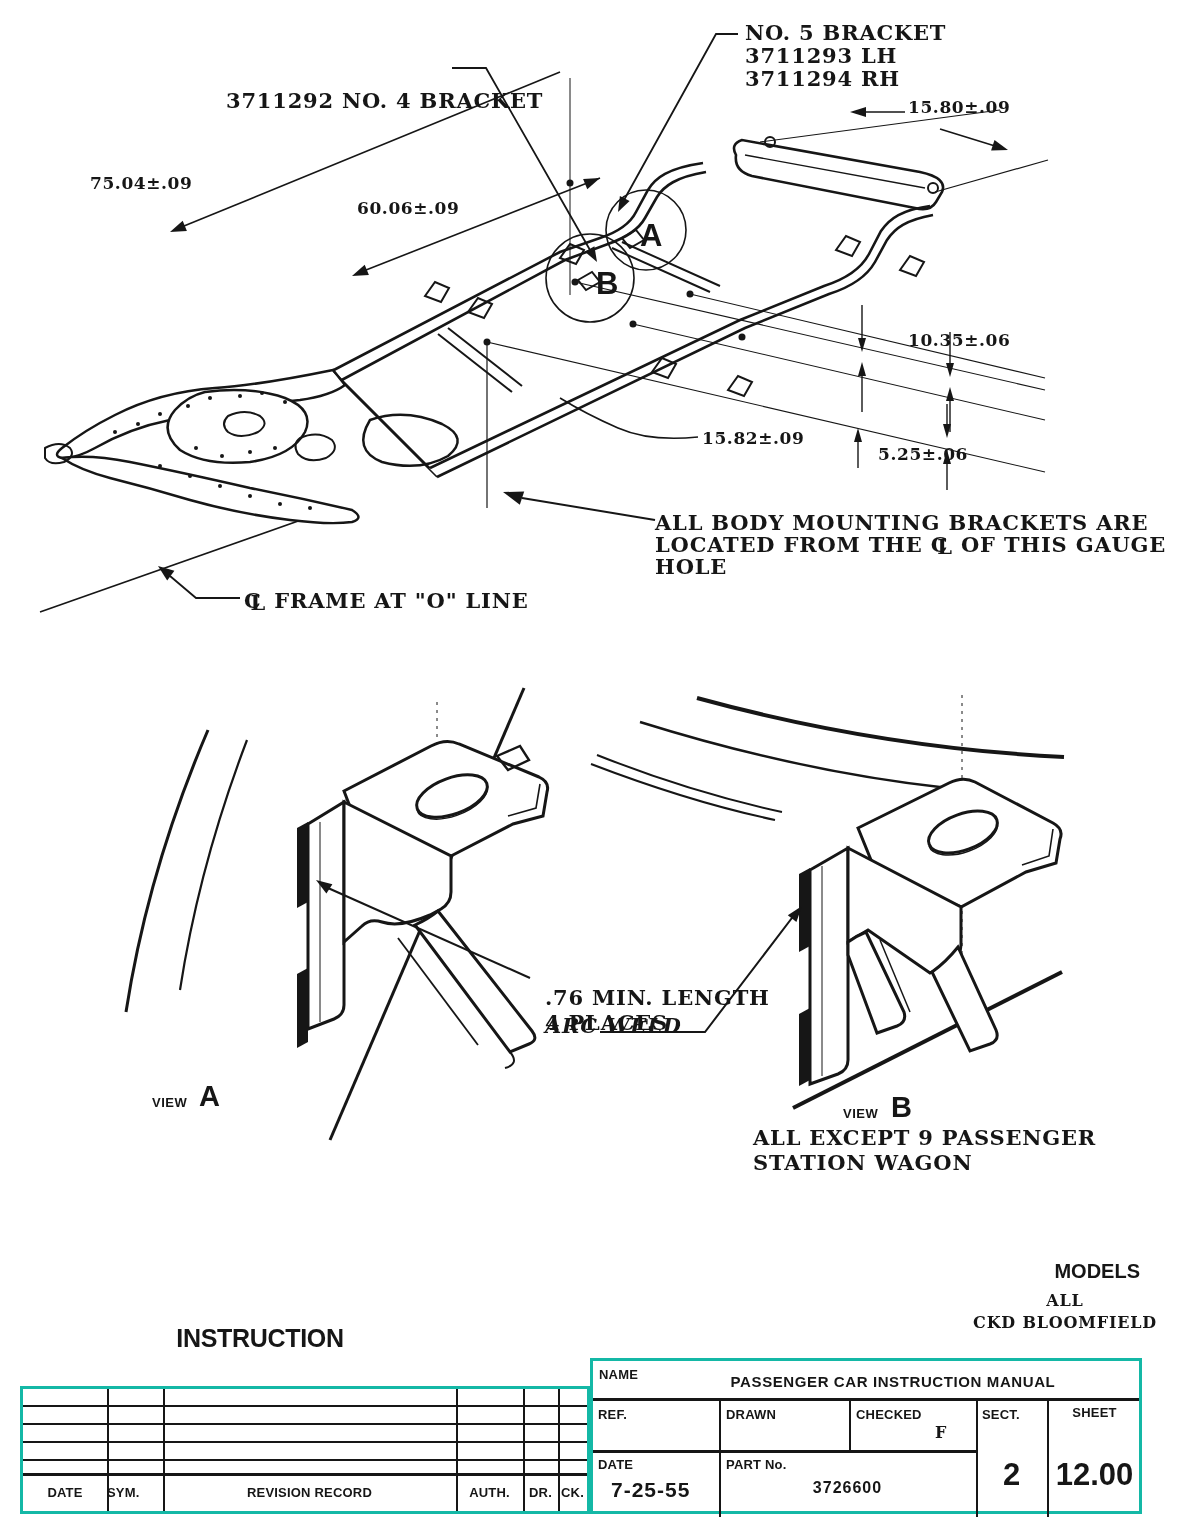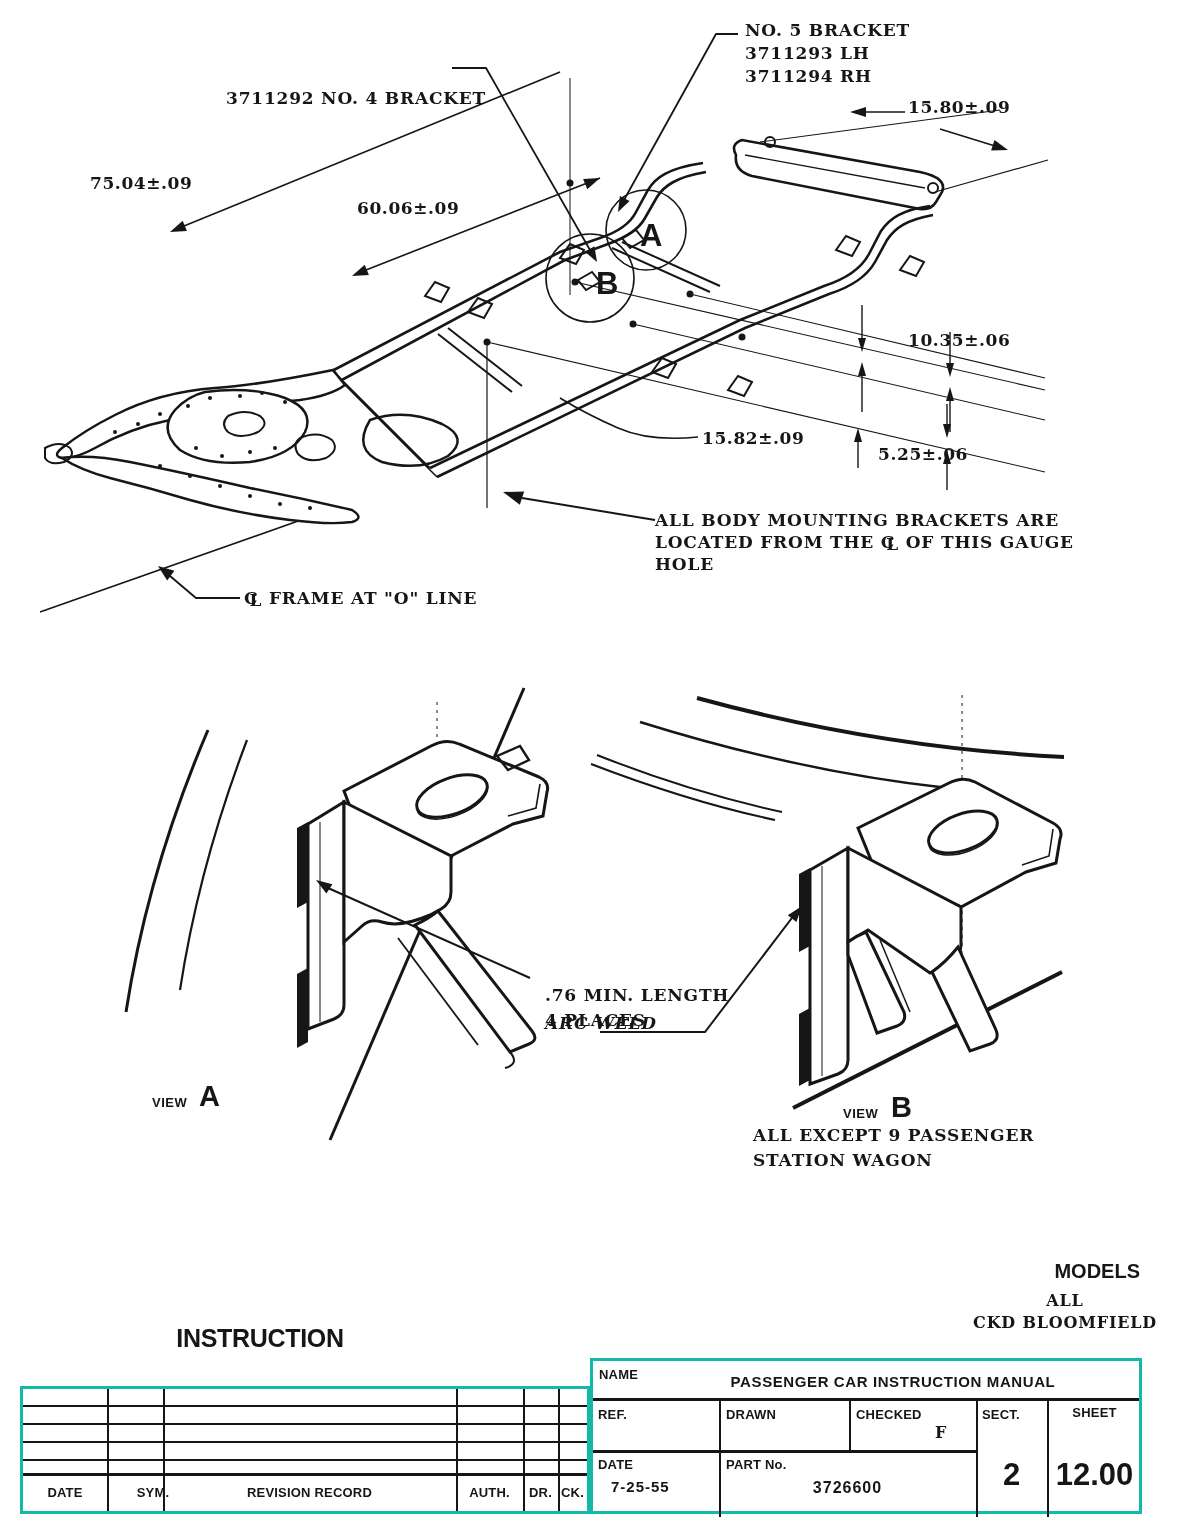--- a/index.html
+++ b/index.html
@@ -1,19 +1,19 @@
 <!DOCTYPE html>
 <html><head>
 <meta charset="utf-8">
 <style>
   html,body{margin:0;padding:0;background:#e8e8e8;}
   #sheet{position:relative;width:1185px;height:1531px;background:#ffffff;overflow:hidden;
          font-family:"DejaVu Serif", serif;color:#161616;}
   .abs{position:absolute;}
-  .ann{font-family:"DejaVu Serif", serif;font-weight:bold;font-size:17px;letter-spacing:0.8px;white-space:nowrap;}
+  .ann{font-family:"DejaVu Serif", serif;font-weight:bold;font-size:21px;letter-spacing:0.8px;white-space:nowrap;}
   .dim{font-family:"DejaVu Serif", serif;font-weight:bold;font-size:17px;letter-spacing:0.6px;white-space:nowrap;}
   .marker{font-family:"Liberation Sans", sans-serif;font-weight:900;font-size:31px;}
   .viewword{font-family:"Liberation Sans", sans-serif;font-weight:900;font-size:13px;letter-spacing:0.5px;}
   .viewletter{font-family:"Liberation Sans", sans-serif;font-weight:900;font-size:29px;}
   .cl{display:inline-block;white-space:nowrap;}
   .cl .l{display:inline-block;margin-left:-0.52em;transform:translateY(2px);}
   .bigtitle{font-family:"Liberation Sans", sans-serif;font-weight:900;font-size:25px;letter-spacing:-0.3px;
             text-align:center;white-space:nowrap;}
   .models-h{font-family:"Liberation Sans", sans-serif;font-weight:900;font-size:20px;text-align:right;}
   .tb-label{font-family:"Liberation Sans", sans-serif;font-weight:900;font-size:13px;letter-spacing:0.2px;}
@@ -247,21 +247,21 @@
     <div class="vline" style="left:140px;top:0;height:100%;"></div>
     <div class="vline" style="left:433px;top:0;height:100%;"></div>
     <div class="vline" style="left:500px;top:0;height:100%;"></div>
     <div class="vline" style="left:535px;top:0;height:100%;"></div>
     <div class="hline" style="left:0;top:16px;width:100%;"></div>
     <div class="hline" style="left:0;top:34px;width:100%;"></div>
     <div class="hline" style="left:0;top:52px;width:100%;"></div>
     <div class="hline" style="left:0;top:70px;width:100%;"></div>
     <div class="hline" style="left:0;top:84px;width:100%;height:3px;"></div>
     <div class="abs tb-label" style="left:0;top:96px;width:84px;text-align:center;">DATE</div>
-    <div class="abs tb-label" style="left:84px;top:96px;width:44px;text-align:center;margin-left:24px;">SYM.</div>
+    <div class="abs tb-label" style="left:84px;top:96px;width:44px;">SYM.</div>
     <div class="abs tb-label" style="left:140px;top:96px;width:293px;text-align:center;">REVISION RECORD</div>
     <div class="abs tb-label" style="left:433px;top:96px;width:67px;text-align:center;">AUTH.</div>
     <div class="abs tb-label" style="left:500px;top:96px;width:35px;text-align:center;">DR.</div>
     <div class="abs tb-label" style="left:535px;top:96px;width:29px;text-align:center;">CK.</div>
   </div>
 
   <div class="tb-box" style="left:590px;top:1358px;width:552px;height:156px;">
 
     <div class="hline" style="left:0;top:37px;width:100%;height:3px;"></div>
     <div class="abs tb-label" style="left:6px;top:6px;">NAME</div>
@@ -277,18 +277,18 @@
     <div class="abs tb-label" style="left:5px;top:46px;">REF.</div>
     <div class="abs tb-label" style="left:133px;top:46px;">DRAWN</div>
     <div class="abs tb-label" style="left:263px;top:46px;">CHECKED</div>
     <div class="abs ann" style="left:342px;top:62px;font-size:16px;">F</div>
     <div class="abs tb-label" style="left:389px;top:46px;">SECT.</div>
     <div class="abs tb-label" style="left:454px;top:44px;width:95px;text-align:center;">SHEET</div>
     <div class="abs tb-big" style="left:383px;top:96px;width:71px;text-align:center;">2</div>
     <div class="abs tb-big" style="left:454px;top:96px;width:95px;text-align:center;">12.00</div>
 
     <div class="abs tb-label" style="left:5px;top:96px;">DATE</div>
-    <div class="abs tb-label" style="left:18px;top:117px;font-size:15px;letter-spacing:1px;">7-25-55</div>
+    <div class="abs tb-label" style="left:18px;top:117px;font-size:21px;letter-spacing:1px;">7-25-55</div>
     <div class="abs tb-label" style="left:133px;top:96px;">PART No.</div>
     <div class="abs tb-label" style="left:126px;top:118px;width:257px;text-align:center;font-size:16px;letter-spacing:1px;">3726600</div>
   </div>
 
 </div>
 
 </body></html>

